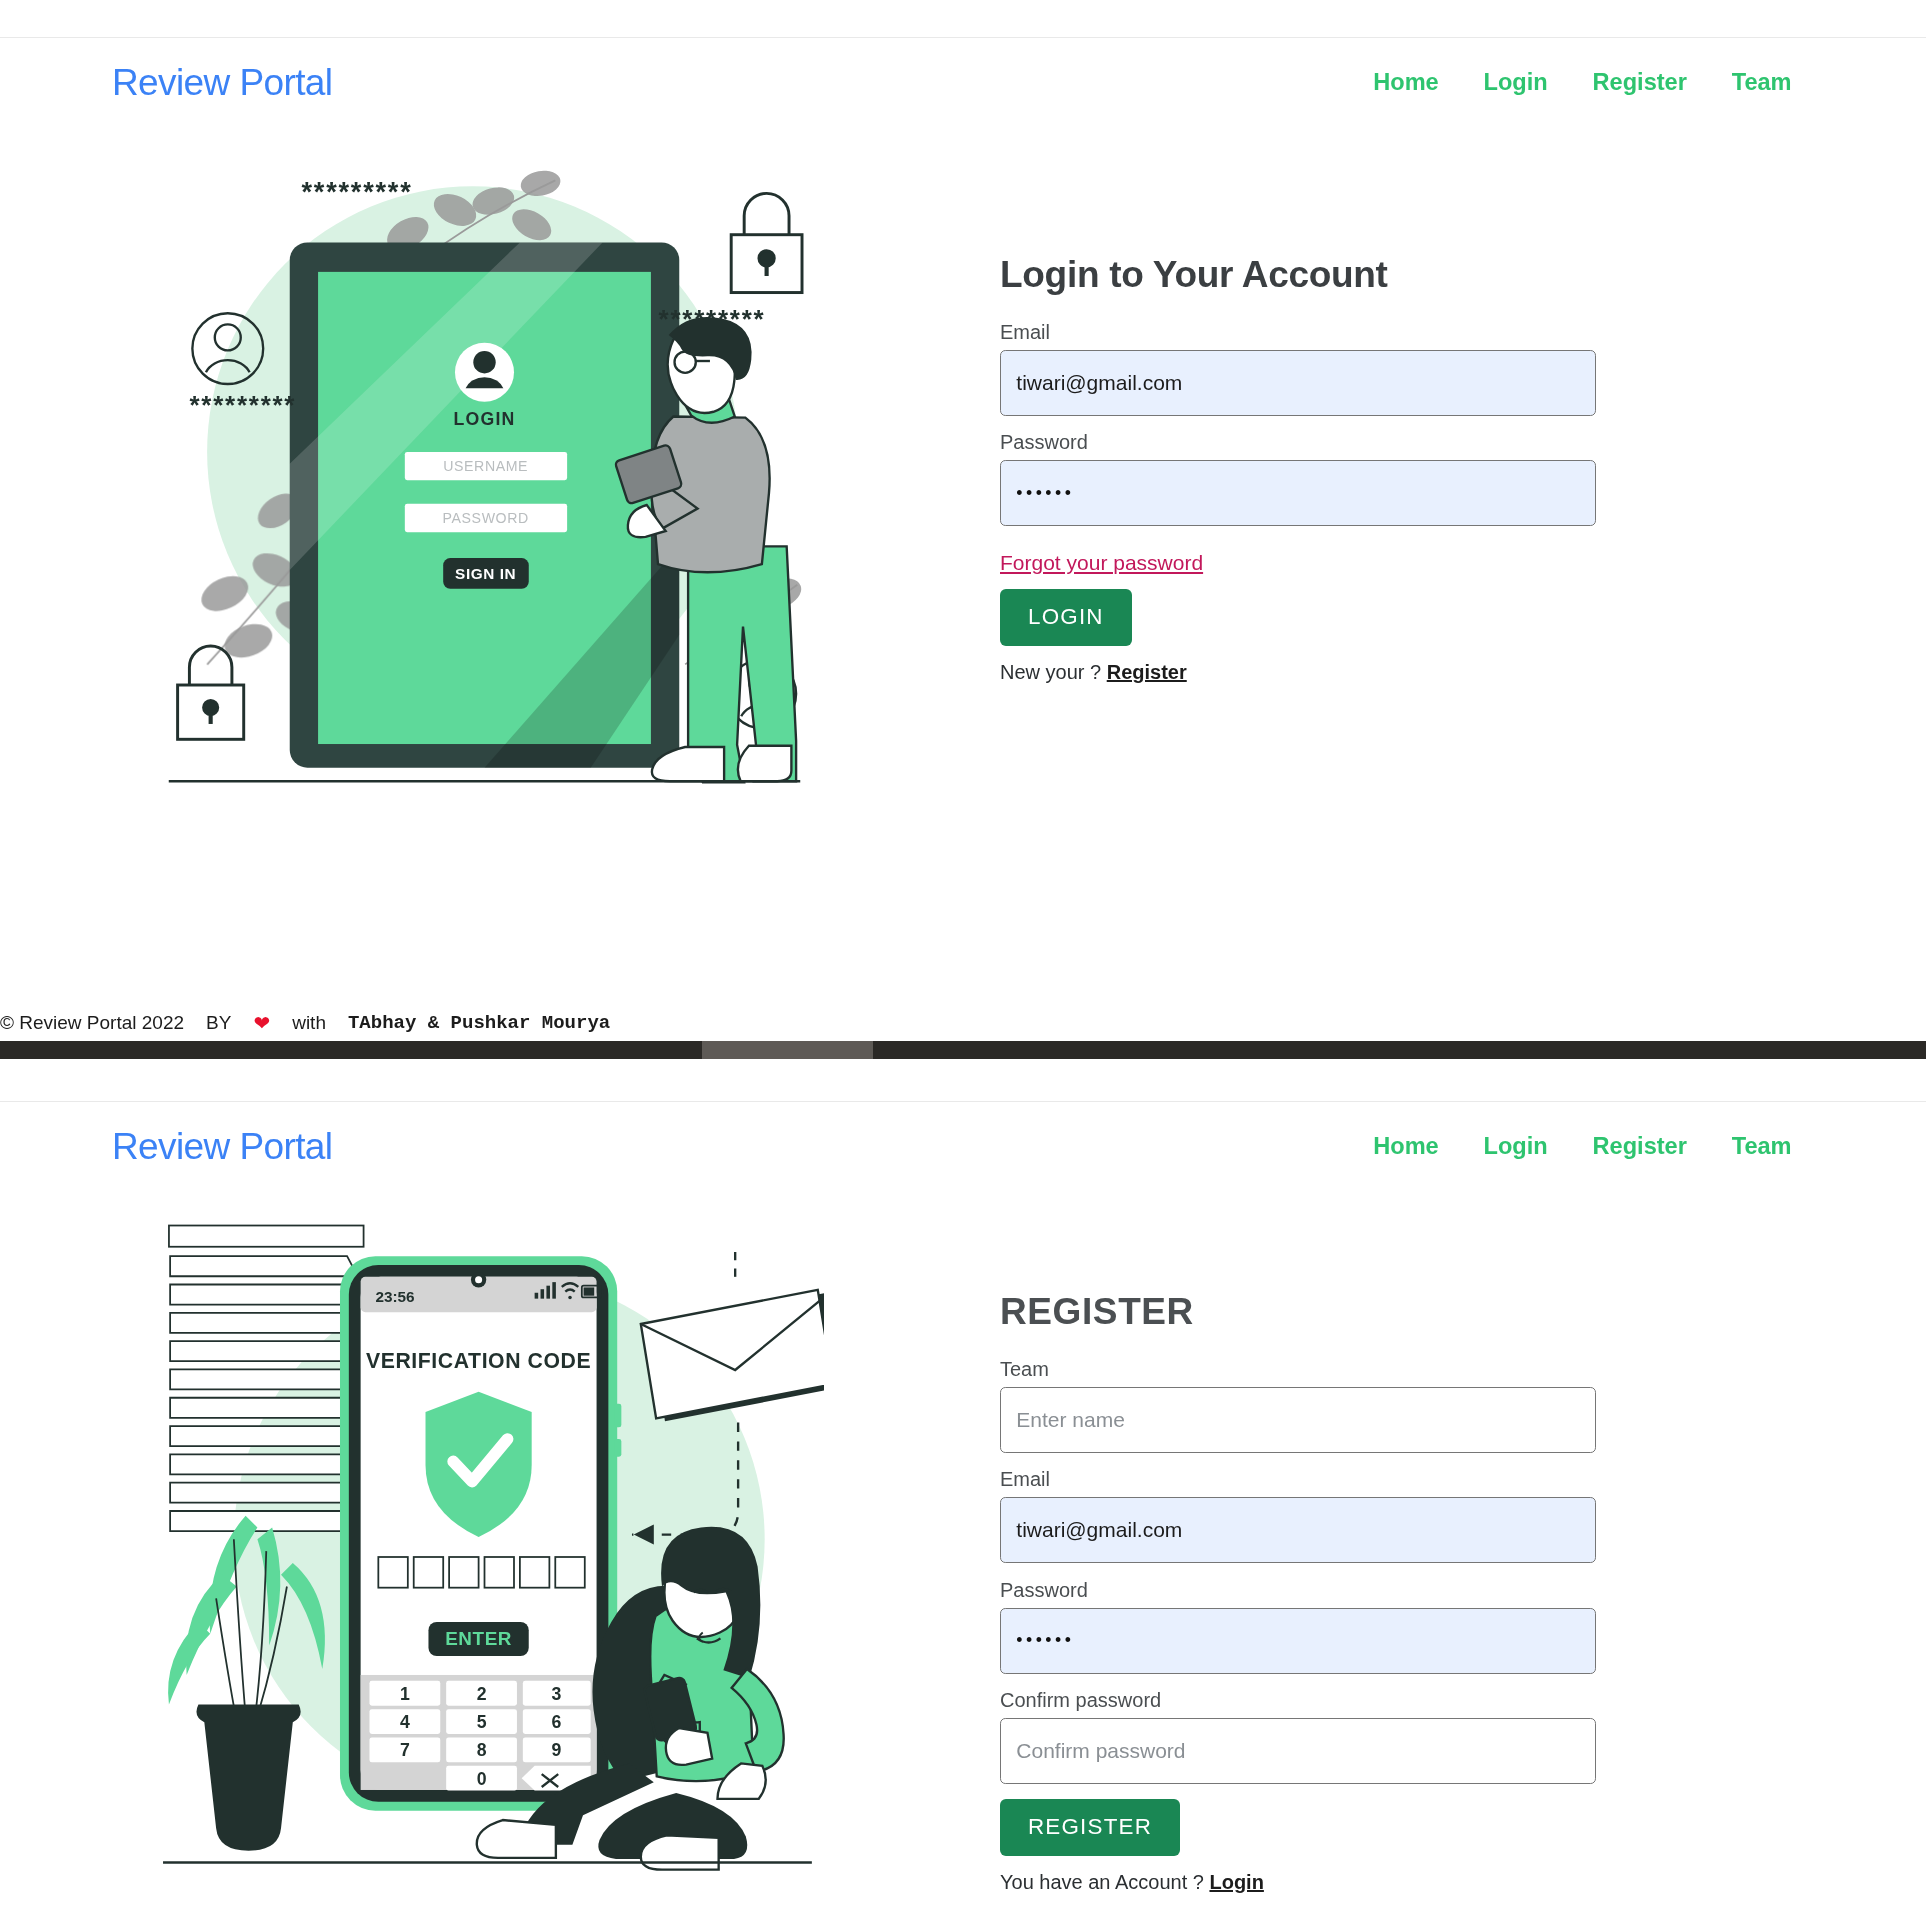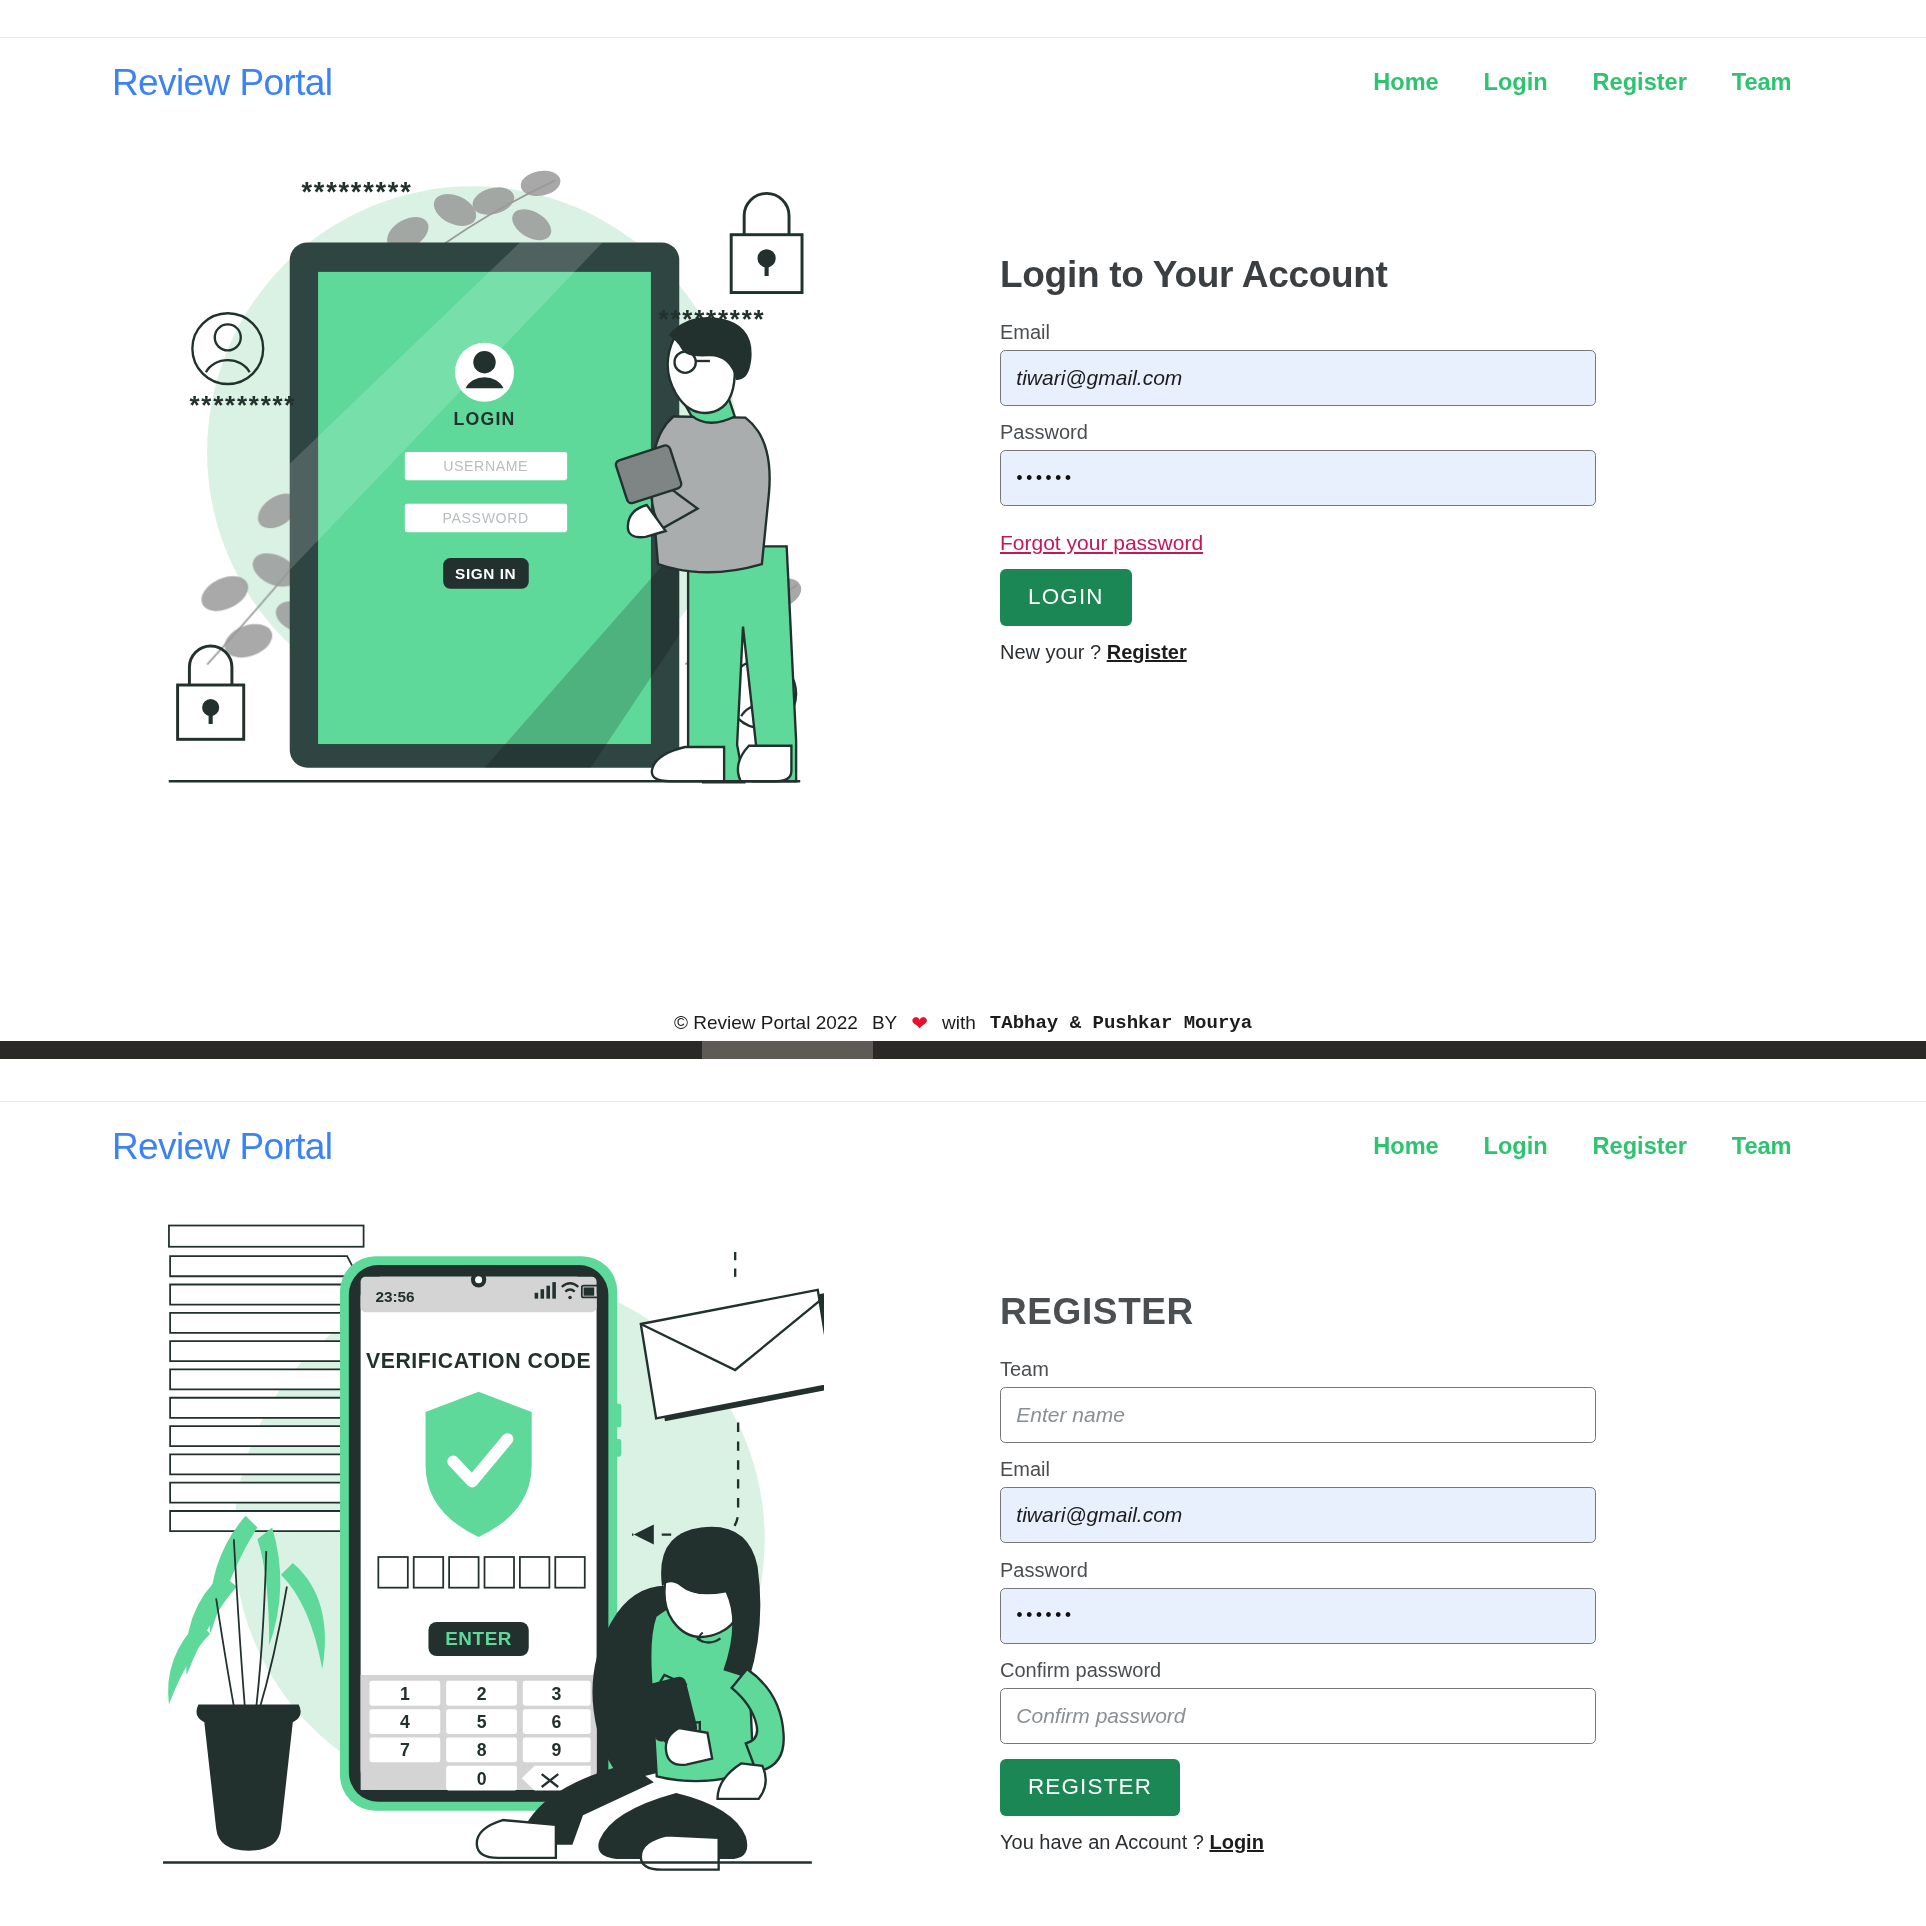--- a/index.html
+++ b/index.html
@@ -19,37 +19,37 @@
   .cols{display:flex;align-items:flex-start;}
   .col-art{width:968px;display:flex;justify-content:center;padding-top:17.7px;}
   .col-form{flex:1;padding-top:0;margin-left:32px;}
 
   
   .form-wrap{width:596px;}
   .form-title{font-size:37px;font-weight:600;color:#3b3f42;margin-bottom:25px;letter-spacing:-0.3px;}
   .form-title.reg{font-weight:600;letter-spacing:0.6px;color:#4b4f52;}
   .field{margin-bottom:15.3px;}
   .flabel{font-size:20px;color:#4a4e51;margin-bottom:5.9px;display:block;}
-  .fbox{width:596px;height:56px;border:1.2px solid #767676;border-radius:5.3px;background:#fff;
-        display:flex;align-items:center;padding:0 15.3px;font-size:21px;color:#1c1c1c;font-style:italic;}
+  .fbox{width:596px;height:66px;border:1.2px solid #767676;border-radius:5.3px;background:#fff;
+        display:flex;align-items:center;padding:0 15.3px;font-size:21px;color:#1c1c1c;}
   .fbox.autofill{background:#e8f0fe;}
   .fbox.placeholder{color:#8a8f94;}
   .fbox.select{justify-content:space-between;}
   .dots{letter-spacing:3.5px;font-size:17.7px;color:#111;}
   .chev{width:23.6px;height:23.6px;display:inline-block;}
   .chev svg{display:block;}
 
   .forgot{display:inline-block;font-size:21px;color:#c2185b;text-decoration:underline;margin:9.4px 0 14px 0;}
   .btn{display:inline-flex;align-items:center;justify-content:center;background:#1a8754;color:#fff;
        border:none;border-radius:5.9px;font-size:22.4px;letter-spacing:1.2px;padding:0 28px;height:57px;cursor:pointer;}
   .subnote{font-size:20px;color:#2b2f32;margin-top:15.3px;}
   .subnote a{color:#1c1c1c;text-decoration:underline;font-weight:bold;}
 
   
-  .footer{display:flex;align-items:center;justify-content:center;gap:14px;font-size:19px;color:#1c1c1c;padding:10.6px 0 5.9px 0;}
+  .footer{display:flex;align-items:center;justify-content:flex-start;gap:22px;font-size:19px;color:#1c1c1c;padding:10.6px 0 5.9px 0;}
   .footer .heart{color:#e8112d;font-size:20px;}
   .footer .strong{font-weight:bold;font-family:Liberation Mono, monospace;}
 
   .scrollbar{height:17.7px;background:#2b2926;position:relative;width:100%;}
   .scroll-thumb{position:absolute;left:702px;top:0;width:171px;height:17.7px;background:#5e5a56;}
 
   .gap{height:42px;background:#fff;}
 
   
   svg.art{display:block;}

